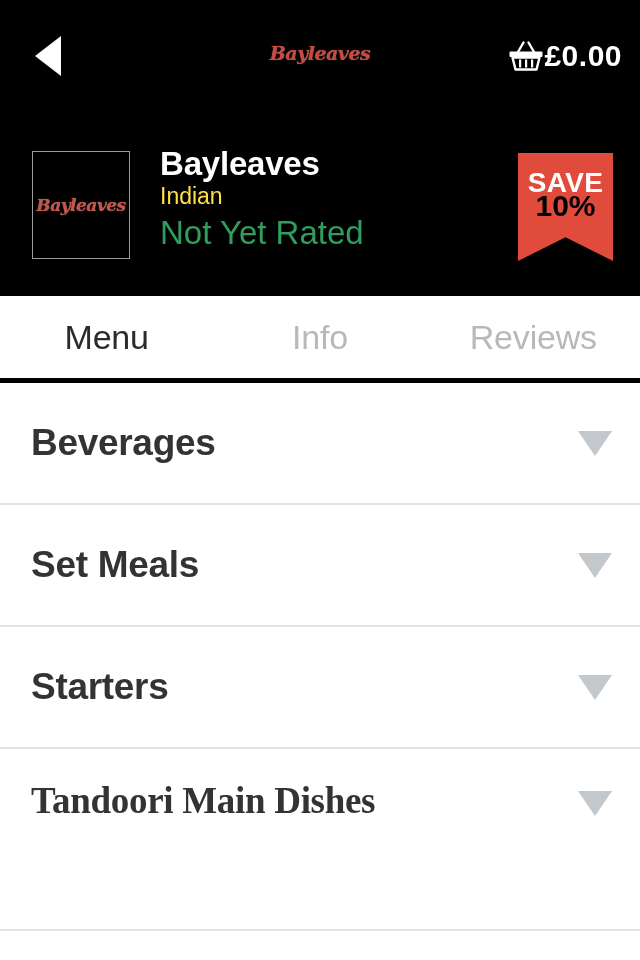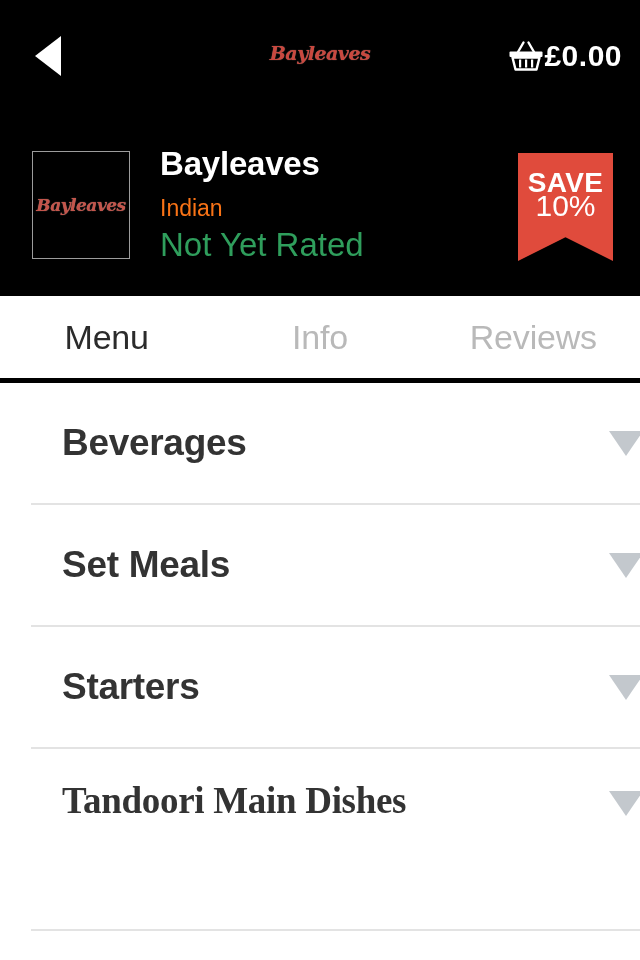--- a/index.html
+++ b/index.html
@@ -124,23 +124,23 @@
     width: 340px;
   }
   .rest-name {
     font-size: 33px;
     font-weight: bold;
     color: #ffffff;
     line-height: 1.12;
     letter-spacing: -0.2px;
   }
   .rest-cuisine {
-    margin-top: 12px;
+    margin-top: 0;
     font-size: 23px;
-    color: #f97316;
+    color: #fde047;
     line-height: 1.15;
   }
   .rest-rating {
     margin-top: 5px;
     font-size: 33px;
     color: #2f9e5c;
     line-height: 1.15;
   }
 
   
@@ -162,22 +162,22 @@
     font-size: 28px;
     font-weight: bold;
     color: #ffffff;
     letter-spacing: 0.3px;
   }
   .save-pct {
     position: absolute;
     top: 36px; left: 0; right: 0;
     text-align: center;
     font-size: 30px;
-    font-weight: normal;
-    color: #ffffff;
+    font-weight: bold;
+    color: #000000;
     letter-spacing: 0px;
   }
 
   
   .tabs {
     position: absolute;
     top: 296px; left: 0;
     width: 640px;
     height: 82px;
     background: #ffffff;
@@ -202,21 +202,20 @@
     height: 5px;
     background: #000000;
   }
 
   
   .cat-list {
     position: absolute;
     top: 383px; left: 0;
     width: 640px;
     background: #ffffff;
-    padding-left: 31px;
   }
 
   .cat-row {
     position: relative;
     width: 640px;
     height: 122px;
     border-bottom: 2px solid #e3e3e3;
     display: flex;
     align-items: center;
     cursor: pointer;

